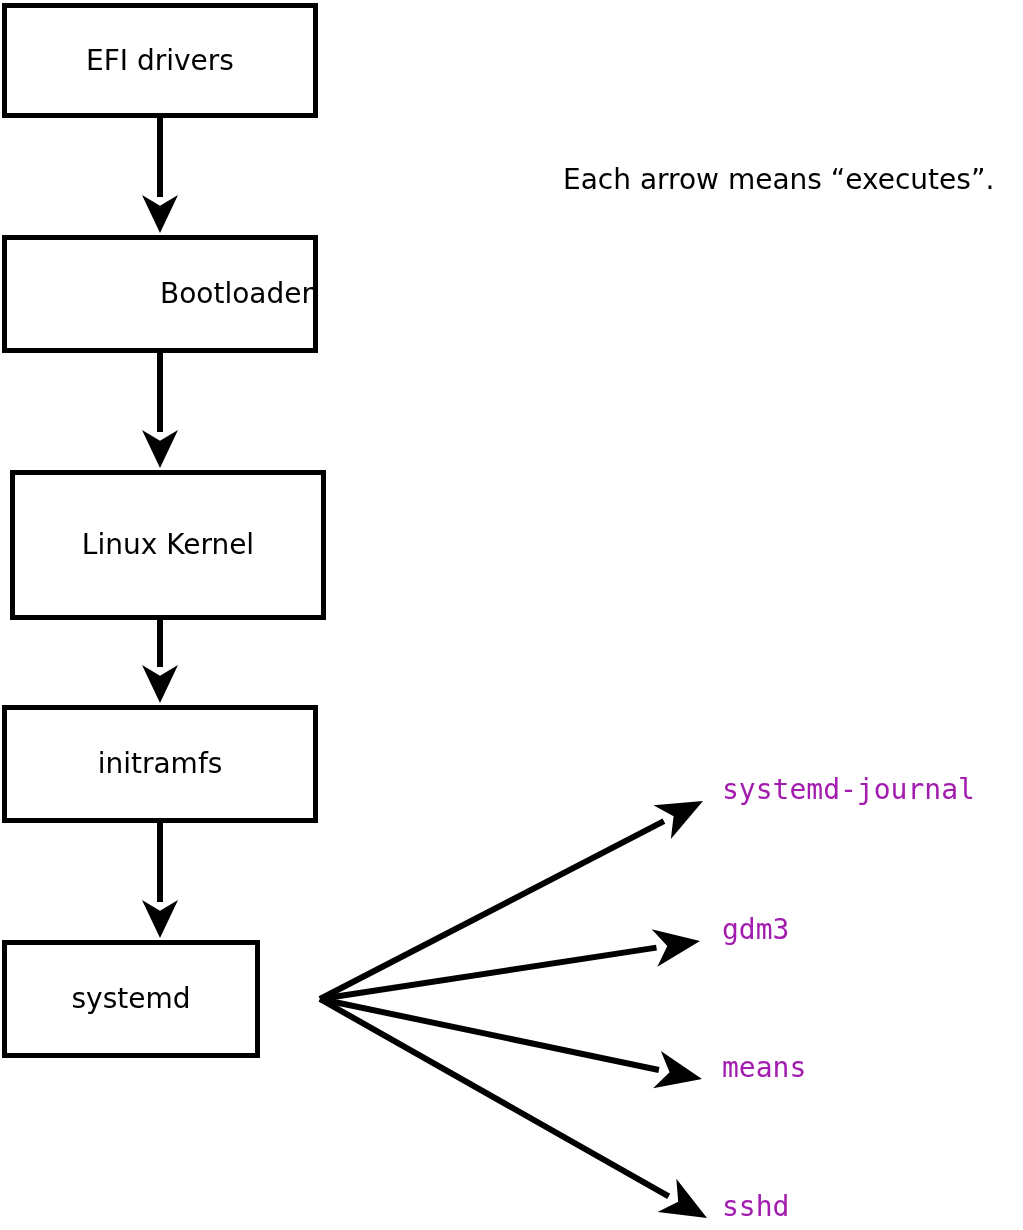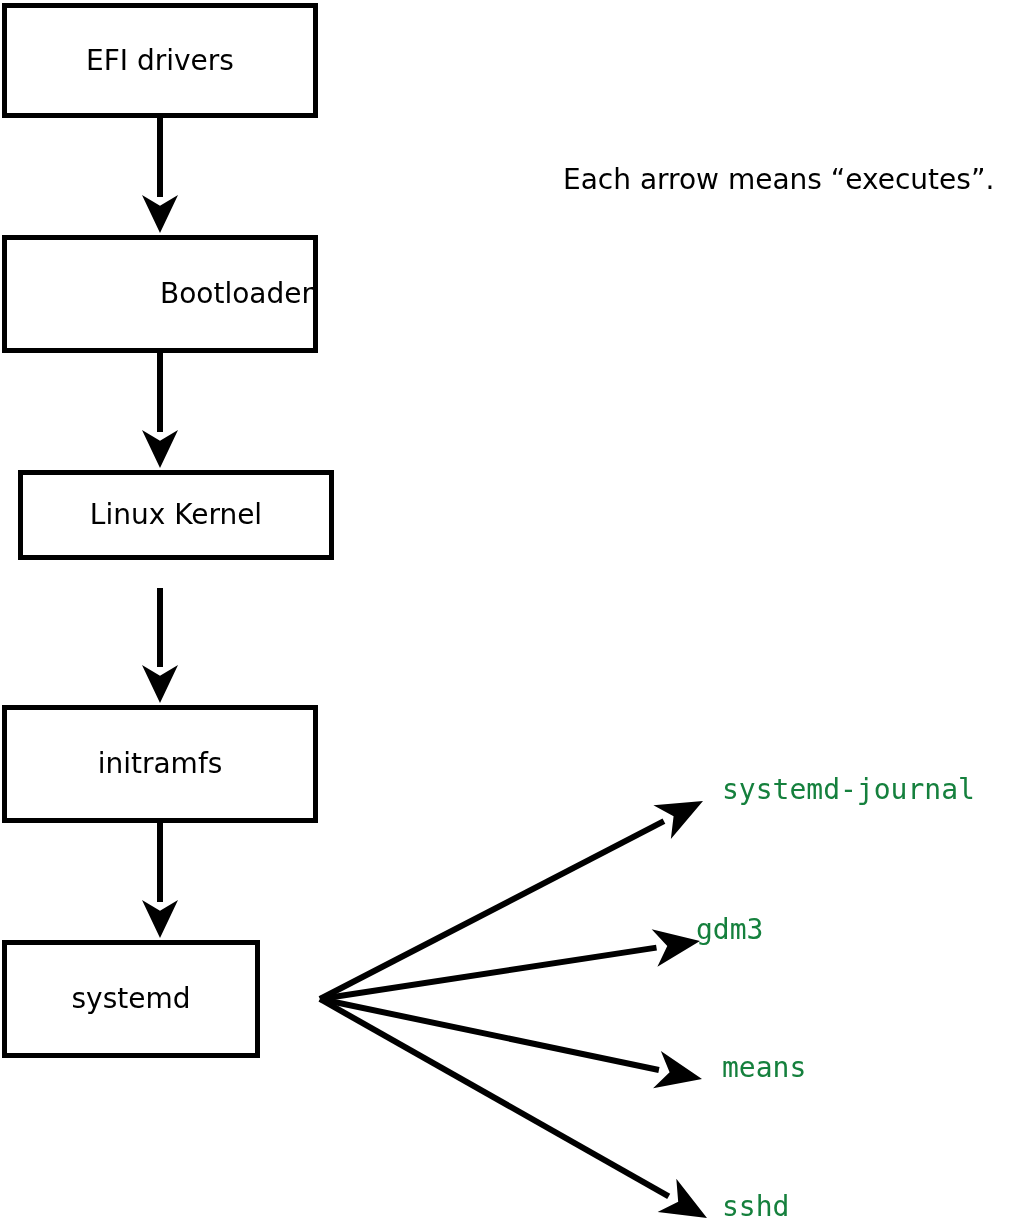--- a/index.html
+++ b/index.html
@@ -39,21 +39,21 @@
     font-family: "DejaVu Sans", sans-serif;
     font-size: 28px;
     color: #000000;
     line-height: 1;
     white-space: nowrap;
   }
   .leaf-label {
     position: absolute;
     font-family: "DejaVu Sans Mono", monospace;
     font-size: 28px;
-    color: #15803d;
+    color: #a21caf;
     line-height: 1;
     white-space: nowrap;
   }
   .annotation {
     position: absolute;
     font-family: "DejaVu Sans", sans-serif;
     font-size: 28px;
     color: #000000;
     line-height: 1;
     white-space: nowrap;
@@ -103,33 +103,33 @@
       </g>
   </svg>
 
   <div id="node-layer">
       <div class="node-box" style="left: 2px; top: 3px; width: 316px; height: 115px; border-color: rgb(0, 0, 0);">
         <span class="node-label">EFI drivers</span>
       </div>
       <div class="node-box" style="left: 2px; top: 235px; width: 316px; height: 118px; border-color: rgb(0, 0, 0); justify-content: flex-end;">
         <span class="node-label">Bootloader</span>
       </div>
-      <div class="node-box" style="left: 18px; top: 470px; width: 316px; height: 90px; border-color: rgb(0, 0, 0);">
+      <div class="node-box" style="left: 10px; top: 470px; width: 316px; height: 150px; border-color: rgb(0, 0, 0);">
         <span class="node-label">Linux Kernel</span>
       </div>
       <div class="node-box" style="left: 2px; top: 705px; width: 316px; height: 118px; border-color: rgb(0, 0, 0);">
         <span class="node-label">initramfs</span>
       </div>
       <div class="node-box" style="left: 2px; top: 940px; width: 258px; height: 118px; border-color: rgb(0, 0, 0);">
         <span class="node-label">systemd</span>
       </div>
     </div>
 
   <div id="leaf-layer">
       <div class="leaf-label" style="left: 722px; top: 776px;">systemd-journal</div>
-      <div class="leaf-label" style="left: 696px; top: 916px;">gdm3</div>
+      <div class="leaf-label" style="left: 722px; top: 916px;">gdm3</div>
       <div class="leaf-label" style="left: 722px; top: 1054px;">means</div>
       <div class="leaf-label" style="left: 722px; top: 1193px;">sshd</div>
     </div>
 
   <div class="annotation" id="annotation-text" style="left: 563px; top: 166px; text-align: center;">Each arrow means “executes”.</div>
 
 </div>
 
 </body></html>

